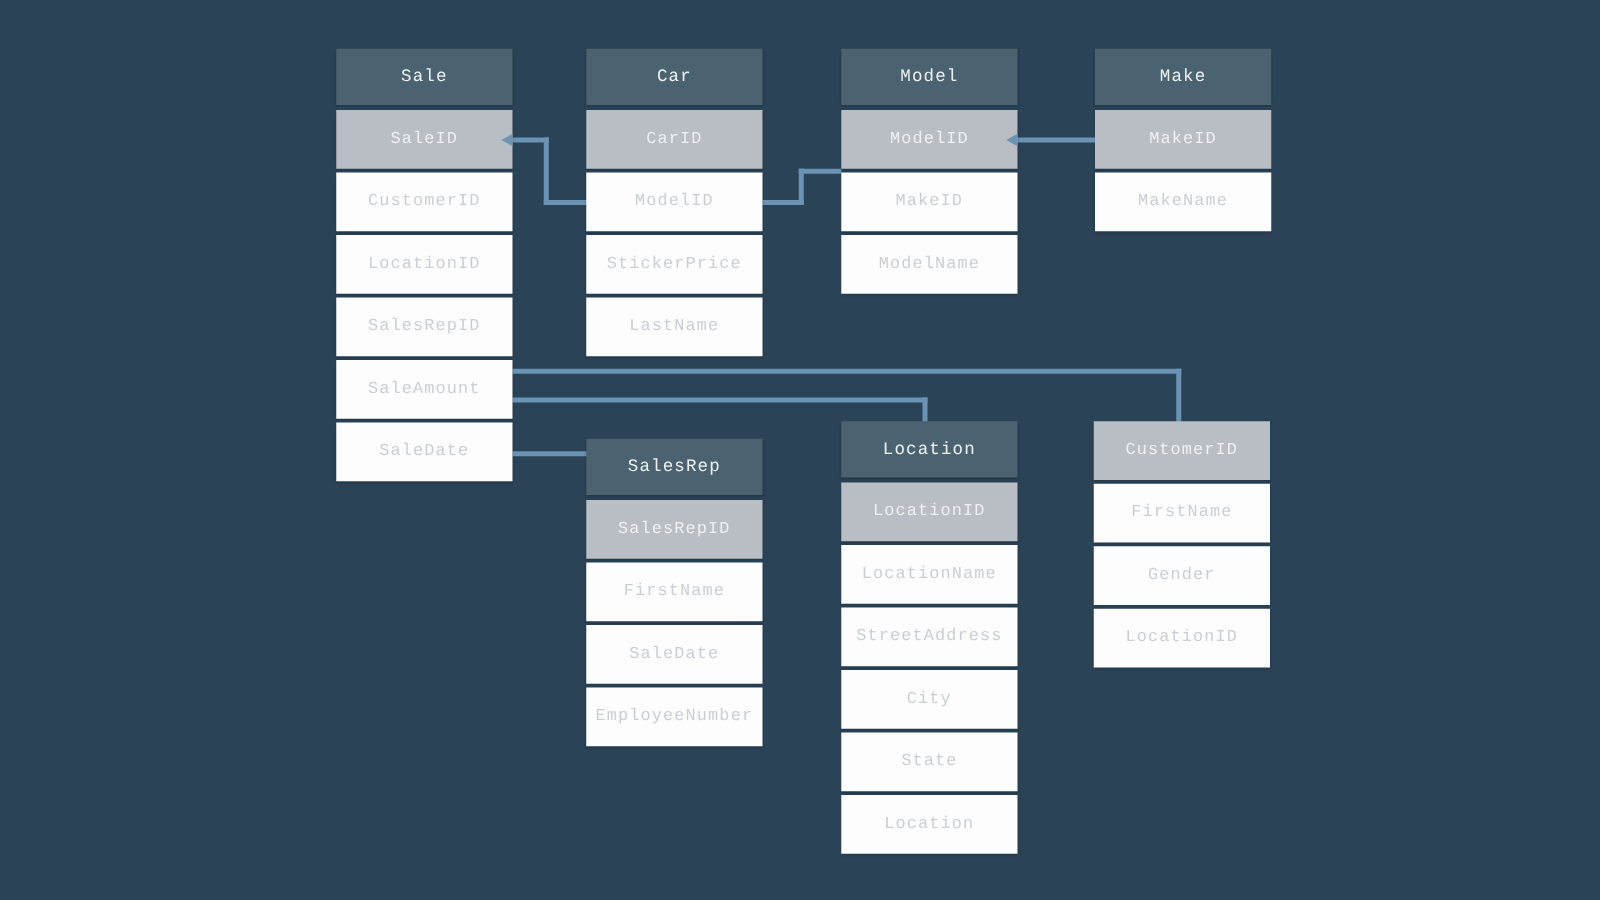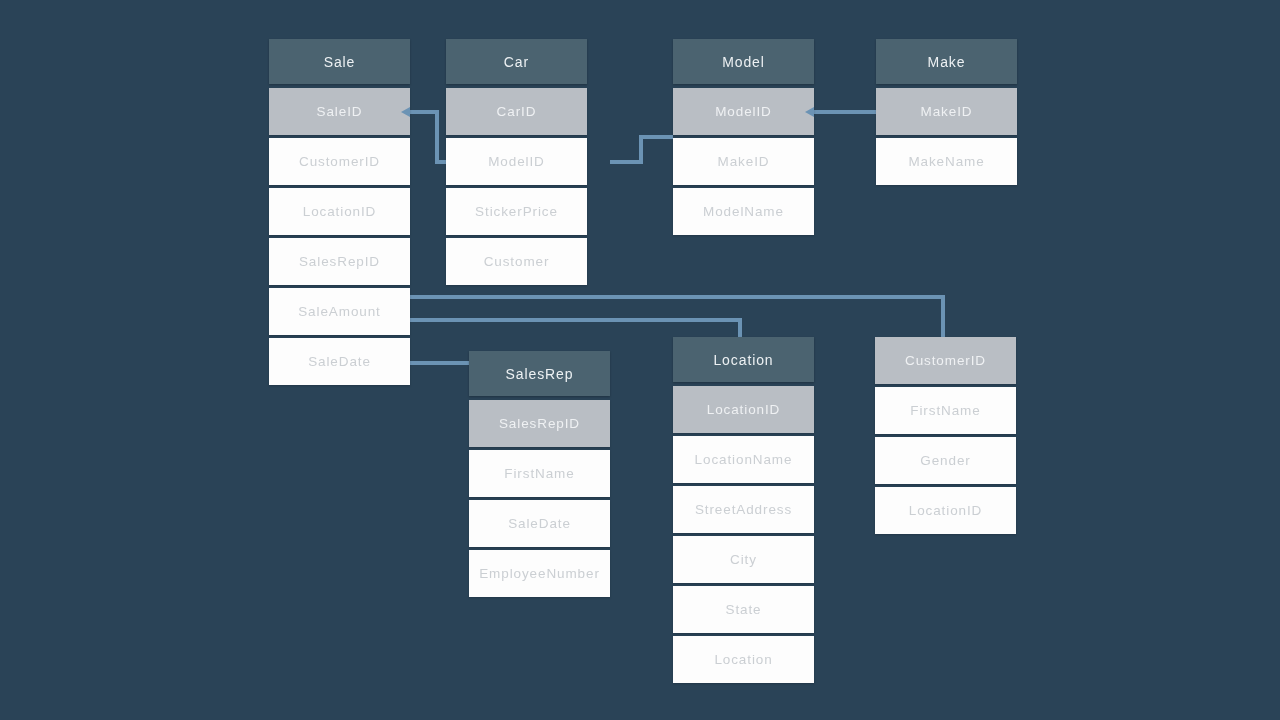--- a/index.html
+++ b/index.html
@@ -12,21 +12,21 @@
     --row-text:#CBCFD3;
     --line:#6B93B4;
   }
   html,body{margin:0;padding:0;}
   body{
     width:1280px;height:720px;overflow:hidden;
     background:var(--bg);
     font-family:"Liberation Sans", sans-serif;
     position:relative;
   }
-  .stage{position:absolute;inset:0;}
+  .stage{position:absolute;inset:0;font-family:Liberation Mono, monospace;}
   .table{position:absolute;width:141px;z-index:2;}
   .th{
     height:45px;background:var(--header-bg);color:var(--header-text);
     display:flex;align-items:center;justify-content:center;
     font-size:14px;letter-spacing:0.9px;margin-bottom:4px;
     box-shadow:0 1px 2px rgba(0,0,0,0.25);
   }
   .tr{
     height:47px;background:var(--row-bg);color:var(--row-text);
     display:flex;align-items:center;justify-content:center;
@@ -69,26 +69,26 @@
   <div class="table" style="left:269px;top:39px">
     <div class="th">Sale</div>
     <div class="tr key">SaleID</div>
     <div class="tr">CustomerID</div>
     <div class="tr">LocationID</div>
     <div class="tr">SalesRepID</div>
     <div class="tr">SaleAmount</div>
     <div class="tr">SaleDate</div>
   </div>
 
-  <div class="table" style="left:446px;top:39px">
+  <div class="table" style="left:469px;top:39px">
     <div class="th">Car</div>
     <div class="tr key">CarID</div>
     <div class="tr">ModelID</div>
     <div class="tr">StickerPrice</div>
-    <div class="tr">Customer</div>
+    <div class="tr">LastName</div>
   </div>
 
   <div class="table" style="left:673px;top:39px">
     <div class="th">Model</div>
     <div class="tr key">ModelID</div>
     <div class="tr">MakeID</div>
     <div class="tr">ModelName</div>
   </div>
 
   <div class="table" style="left:876px;top:39px">

